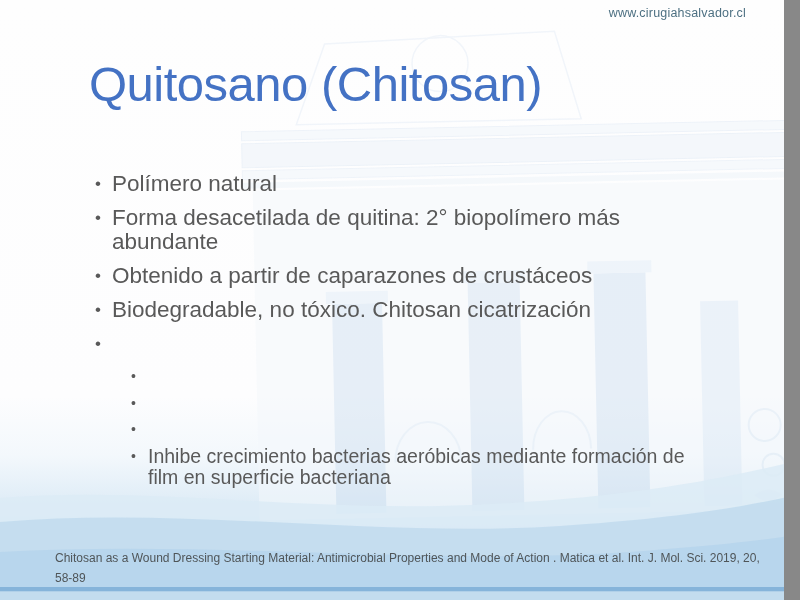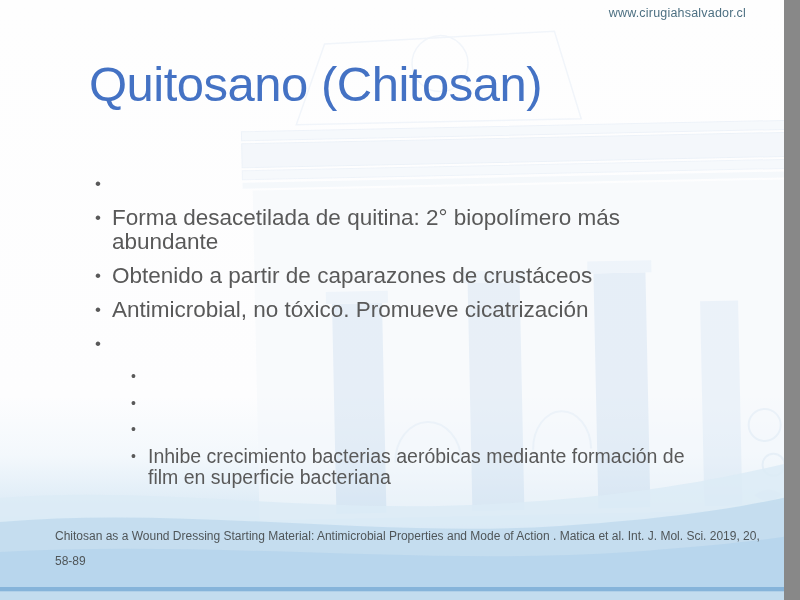--- a/index.html
+++ b/index.html
@@ -22,22 +22,22 @@
     color:var(--title,#4472c4);
   }
   .bullet-list{position:absolute;left:95px;top:172px;width:622px;}
   .bullet{display:flex;color:var(--body-text,#595959);}
   .bullet .dot{flex:0 0 auto;}
   .bullet.level1{font-size:22.5px;line-height:24px;margin-bottom:10px;}
   .bullet.level1 .dot{width:17px;font-size:17px;line-height:24px;}
   .bullet.level2{font-size:19.5px;line-height:21.5px;margin-bottom:5px;margin-left:36px;}
   .bullet.level2 .dot{width:17px;font-size:14px;line-height:21.5px;}
   .footer-citation{
-    position:absolute;left:55px;top:524px;width:706px;
-    font-size:12px;line-height:25px;
+    position:absolute;left:55px;top:548px;width:706px;
+    font-size:12px;line-height:20px;
     color:#4f5558;
   }
 </style>
 </head>
 <body>
 
 <div class="slide">
 
   <svg class="bg-svg" viewBox="0 0 800 600" xmlns="http://www.w3.org/2000/svg" aria-hidden="true">
 
@@ -78,32 +78,33 @@
     </g>
   </svg>
 
   <div class="site-link">www.cirugiahsalvador.cl</div>
 
   <div class="page-title">Quitosano (Chitosan)</div>
 
   <div class="bullet-list">
       <div class="bullet level1">
         <span class="dot">•</span>
+        <span class="txt">Polímero natural</span>
       </div>
       <div class="bullet level1">
         <span class="dot">•</span>
         <span class="txt">Forma desacetilada de quitina: 2° biopolímero más abundante</span>
       </div>
       <div class="bullet level1">
         <span class="dot">•</span>
         <span class="txt">Obtenido a partir de caparazones de crustáceos</span>
       </div>
       <div class="bullet level1">
         <span class="dot">•</span>
-        <span class="txt">Antimicrobial, no tóxico. Promueve cicatrización</span>
+        <span class="txt">Biodegradable, no tóxico. Chitosan cicatrización</span>
       </div>
       <div class="bullet level1">
         <span class="dot">•</span>
       </div>
       <div class="bullet level2">
         <span class="dot">•</span>
       </div>
       <div class="bullet level2">
         <span class="dot">•</span>
       </div>

